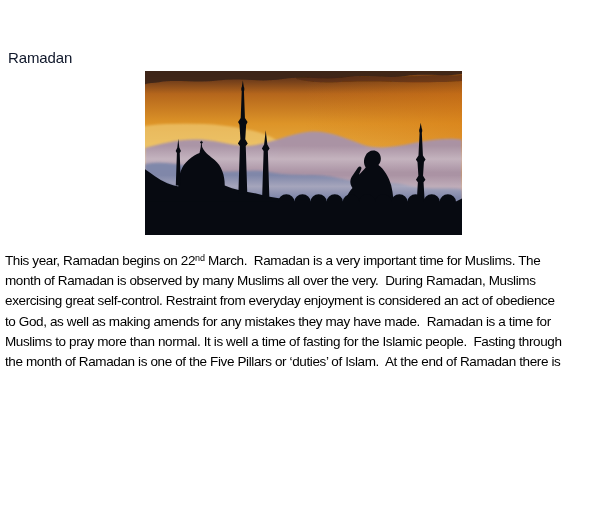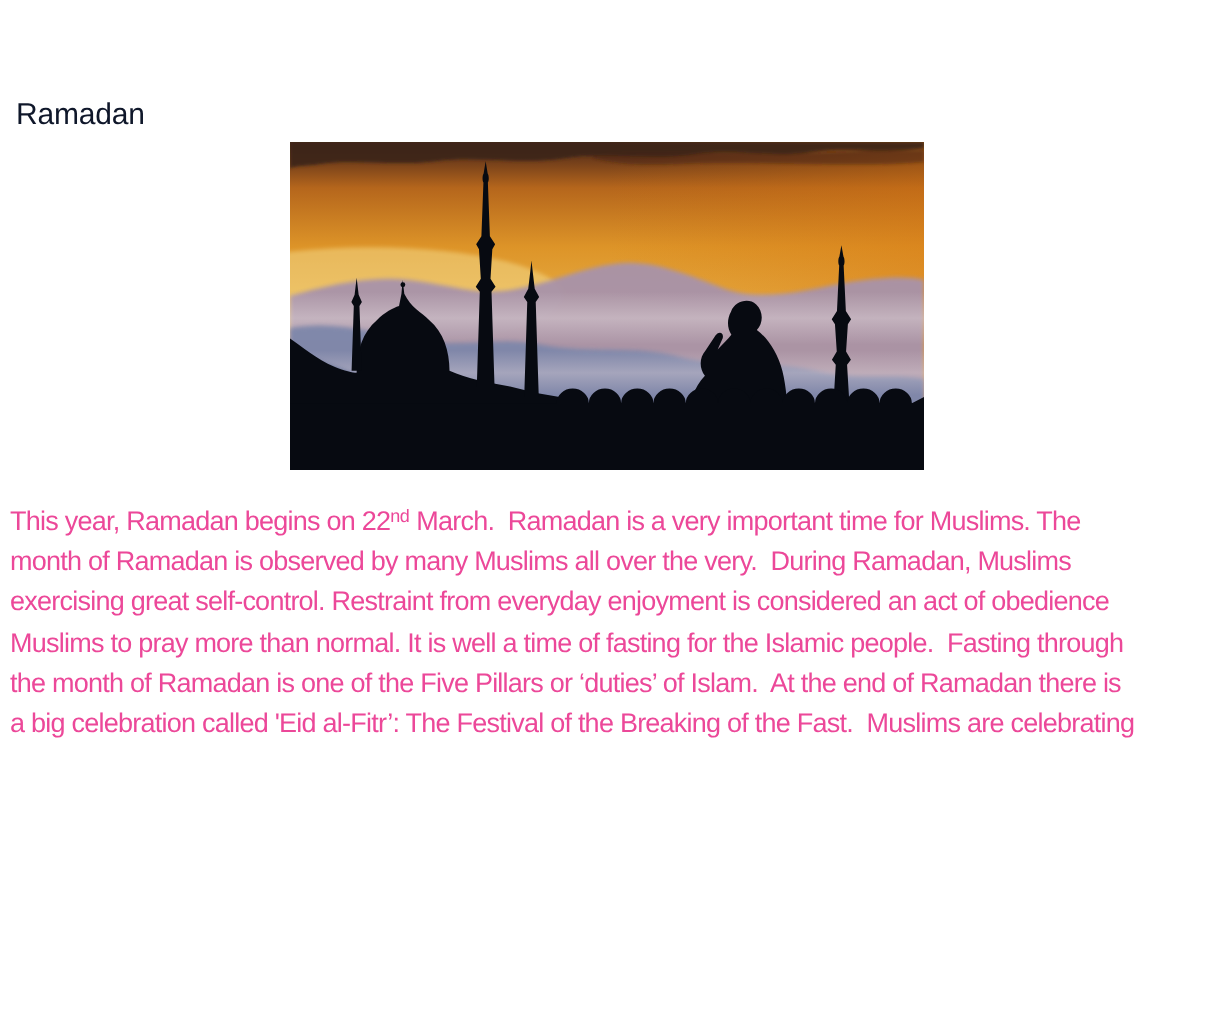--- a/index.html
+++ b/index.html
@@ -9,21 +9,21 @@
   }
   .page{position:relative;width:616px;height:512px;background:#fff}
   .doc-title{
     position:absolute;left:8px;top:11px;
     font-size:15px;line-height:20px;color:#0f172a;letter-spacing:-0.1px;margin-top:37px;
   }
   .image-wrap{position:absolute;left:145px;top:71px;width:317px;height:164px}
   .image-wrap svg{display:block}
   .para{
     position:absolute;left:5px;top:251px;width:608px;
-    color:#ec4899;font-size:13.5px;line-height:20.2px;letter-spacing:-0.38px;
+    color:#000000;font-size:13.5px;line-height:20.2px;letter-spacing:-0.38px;
   }
   .line{white-space:pre;height:20.2px}
   .sup{font-size:9px;position:relative;top:-4.5px;letter-spacing:-0.2px}
 </style>
 </head>
 <body>
 
 <div class="page">
 
   <div class="doc-title">Ramadan</div>
@@ -86,18 +86,18 @@
         <path d="M197.5,140 C197,131 199.5,121.5 205.5,115.5 C202.5,111.5 202.8,106.5 205.8,103 L210.8,95.5 C212.6,93.2 215,94.3 214.3,96.9 L211.8,102.5 C214.4,99.8 216.8,97.5 218.6,95.2 C216.6,92.2 216.2,87.8 218.4,83.8 C220.4,78.6 227,76.8 230.9,80.2 C234.4,83.4 234.6,89.3 231.2,92.8 C237,97.2 241.6,104.5 243.9,113.2 C245.8,121 246.6,131 246.6,140 Z"></path>
         <path d="M0,162 V129 L132,129 A8,7.2 0 0 1 148,129 A8,7.2 0 0 1 164,129 A8,7.2 0 0 1 180,129 A8,7.2 0 0 1 196,129 A8,7.2 0 0 1 212,129 A8,7.2 0 0 1 228,129 A8,7.2 0 0 1 244,129 A8,7.2 0 0 1 260,129 A8,7.2 0 0 1 276,129 A8,7.2 0 0 1 292,129 A8,7.2 0 0 1 308,129 L314,126 V162 Z"></path>
       </g>
     </svg>
   </div>
 
   <div class="para">
     <div class="line"><span>This year, Ramadan begins on 22</span><span class="sup">nd</span><span> March.  Ramadan is a very important time for Muslims. The</span></div>
     <div class="line">month of Ramadan is observed by many Muslims all over the very.  During Ramadan, Muslims</div>
     <div class="line">exercising great self-control. Restraint from everyday enjoyment is considered an act of obedience</div>
+    <div class="line">to God, as well as making amends for any mistakes they may have made.  Ramadan is a time for</div>
     <div class="line">Muslims to pray more than normal. It is well a time of fasting for the Islamic people.  Fasting through</div>
     <div class="line">the month of Ramadan is one of the Five Pillars or ‘duties’ of Islam.  At the end of Ramadan there is</div>
-    <div class="line">a big celebration called 'Eid al-Fitr’: The Festival of the Breaking of the Fast.  Muslims are celebrating</div>
   </div>
 
 </div>
 
 </body></html>

